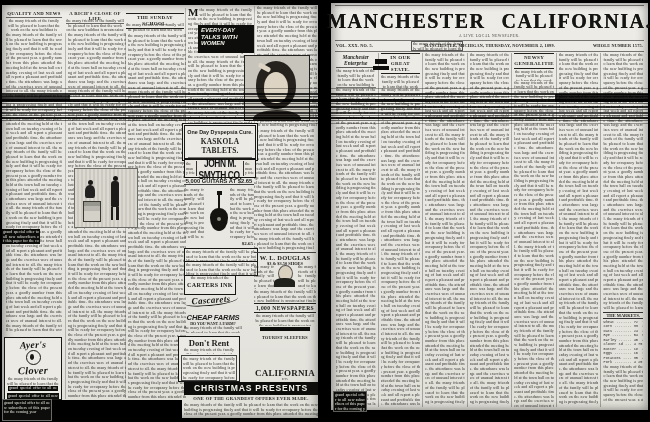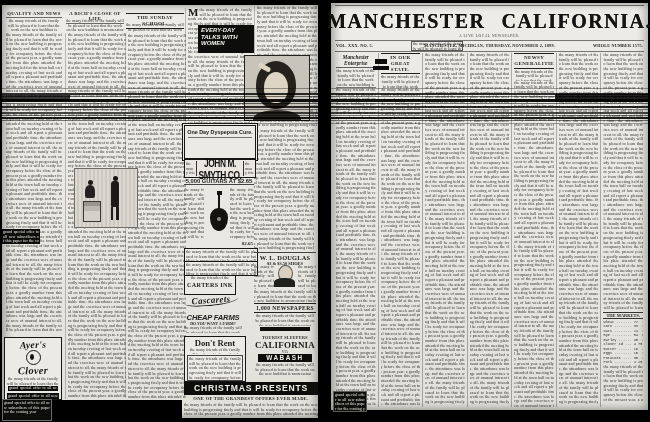--- a/index.html
+++ b/index.html
@@ -108,20 +108,21 @@
       <div class="crate"></div>
       <div class="sitter-head"></div>
       <div class="sitter"></div>
       <div class="man-head"></div>
       <div class="man"></div>
       <div class="man-legs"></div>
     </div>
 
     <div class="abs ad-border" style="left:182px;top:120px;width:70px;height:32px;box-shadow:0 0 0 1px #eceae4,0 0 0 2px #171715;">
       <div style="font-size:5.4px;text-align:center;margin-top:3px;font-family:'Liberation Sans',sans-serif;font-weight:bold;">One Day Dyspepsia Cure.</div>
+      <div style="font-weight:bold;font-size:7.4px;text-align:center;letter-spacing:.2px;margin-top:2px;">KASKOLA TABLETS.</div>
       <div class="hairline" style="margin:2px 3px;"></div>
 
     </div>
 
     <div class="abs" style="left:182px;top:154px;width:70px;height:17px;border:1px solid #171715;background:#e9e7e0;display:flex;align-items:center;">
       <div class="micro" style="width:9px;height:13px;border-right:1px solid #333;padding:1px;">the many friends of the family will be pleased to learn that the work on the new building is progressing finely and that it will be ready for occupancy before the close of the present year. a goodly number from this place attended the meeting held at the town hall on tuesday evening of last week and all report a pleasant and profitable time. the attendance was large and the exercises were of unusual interest to all. </div>
       <div style="flex:1;text-align:center;font-family:'Liberation Sans',sans-serif;font-weight:bold;font-size:8.4px;letter-spacing:-.4px;transform:scaleY(1.25);color:#111;">JOHN M. SMYTH CO.</div>
       <div class="micro" style="width:9px;height:13px;border-left:1px solid #333;padding:1px;">the many friends of the family will be pleased to learn that the work on the new building is progressing finely and that it will be ready for occupancy before the close of the present year. a goodly number from this place attended the meeting held at the town hall on tuesday evening of last week and all report a pleasant and profitable time. the attendance was large and the exercises were of unusual interest to all. </div>
     </div>
 
@@ -149,21 +150,21 @@
     <div class="abs" style="left:182px;top:290px;width:54px;height:16px;">
       <div class="fancy" style="font-size:9px;transform:rotate(-4deg);border-bottom:1.4px solid #171715;border-radius:0 0 60% 40%;">Cascarets</div>
     </div>
 
     <div class="abs" style="left:182px;top:308px;width:58px;height:21px;overflow:hidden;">
       <div style="font-family:'Liberation Sans',sans-serif;font-weight:bold;font-size:7.6px;text-align:center;letter-spacing:-.2px;font-style:italic;">CHEAP FARMS</div>
       <div style="font-weight:bold;font-size:3.9px;text-align:center;">DO YOU WANT A FARM?</div>
       <div class="micro center" style="height:7px;">the many friends of the family will be pleased to learn that the work on the new building is progressing finely and that it will be ready for occupancy before the close of the present year. a goodly number from this place attended the meeting held at the town hall on tuesday evening of last week and all report a pleasant and profitable time. the attendance was large and the exercises were of unusual interest to all. </div>
     </div>
 
-    <div class="abs ad-border" style="left:182px;top:331px;width:60px;height:44px;">
+    <div class="abs ad-border" style="left:176px;top:331px;width:60px;height:44px;">
       <div style="font-weight:bold;font-size:8.6px;text-align:center;margin-top:1px;">Don't Rent</div>
       <div class="micro center" style="height:6px;margin:0 2px;">the many friends of the family will be pleased to learn that the work on the new building is progressing finely and that it will be ready for occupancy before the close of the present year. a goodly number from this place attended the meeting held at the town hall on tuesday evening of last week and all report a pleasant and profitable time. the attendance was large and the exercises were of unusual interest to all. </div>
       <div class="micro" style="height:22px;margin:1px 2px;border:1px solid #444;padding:1px;">the many friends of the family will be pleased to learn that the work on the new building is progressing finely and that it will be ready for occupancy before the close of the present year. a goodly number from this place attended the meeting held at the town hall on tuesday evening of last week and all report a pleasant and profitable time. the attendance was large and the exercises were of unusual interest to all.  the many friends of the family will be pleased to learn that the work on the new building is progressing finely and that it will be ready for occupancy before the close of the present year. a goodly number from this place attended the meeting held at the town hall on tuesday evening of last week and all report a pleasant and profitable time. the attendance was large and the exercises were of unusual interest to all. </div>
     </div>
 
     <div class="abs" style="left:252px;top:247px;width:62px;height:50px;overflow:hidden;border-top:1px solid #444;">
       <div style="font-weight:bold;font-size:6.4px;text-align:center;letter-spacing:.2px;margin-top:1px;">W. L. DOUGLAS</div>
       <div style="font-weight:bold;font-size:4.4px;text-align:center;">$3 &amp; $3.50 SHOES</div>
       <div class="dg-face"></div>
       <div class="dg-suit"></div>
@@ -173,21 +174,21 @@
     </div>
 
     <div class="abs" style="left:252px;top:298px;width:62px;height:30px;overflow:hidden;">
       <div class="boxed-head" style="font-size:5.6px;">1,000 NEWSPAPERS</div>
       <div class="micro center" style="height:12px;margin-top:1px;">the many friends of the family will be pleased to learn that the work on the new building is progressing finely and that it will be ready for occupancy before the close of the present year. a goodly number from this place attended the meeting held at the town hall on tuesday evening of last week and all report a pleasant and profitable time. the attendance was large and the exercises were of unusual interest to all. </div>
       <div class="inverse" style="height:4px;margin:1px 6px 0 6px;"></div>
     </div>
 
     <div class="abs" style="left:252px;top:330px;width:62px;height:45px;overflow:hidden;">
       <div style="font-weight:bold;font-size:4.2px;text-align:center;letter-spacing:.3px;">TOURIST SLEEPERS</div>
-      <div style="font-weight:bold;font-size:9px;text-align:center;letter-spacing:.2px;">CALIFORNIA</div>
+      <div style="font-weight:bold;font-size:9px;text-align:center;letter-spacing:.2px;margin-top:28px;">CALIFORNIA</div>
       <div style="font-size:3.6px;text-align:center;">VIA</div>
       <div class="inverse" style="height:8px;margin:0 4px;font-family:'Liberation Sans',sans-serif;font-weight:bold;font-size:6.4px;text-align:center;letter-spacing:1.5px;line-height:8px;">WABASH</div>
       <div class="micro center" style="height:12px;margin-top:1px;">the many friends of the family will be pleased to learn that the work on the new building is progressing finely and that it will be ready for occupancy before the close of the present year. a goodly number from this place attended the meeting held at the town hall on tuesday evening of last week and all report a pleasant and profitable time. the attendance was large and the exercises were of unusual interest to all. </div>
     </div>
 
     <div class="abs inverse" style="left:182px;top:377px;width:134px;height:13px;font-family:'Liberation Sans',sans-serif;font-weight:bold;font-size:8.6px;line-height:13px;text-align:center;letter-spacing:.8px;">CHRISTMAS PRESENTS FREE</div>
     <div class="abs" style="left:182px;top:391px;width:134px;font-weight:bold;font-size:4.6px;text-align:center;letter-spacing:.3px;">ONE OF THE GRANDEST OFFERS EVER MADE.</div>
     <div class="abs micro" style="left:182px;top:398px;width:134px;height:14px;">the many friends of the family will be pleased to learn that the work on the new building is progressing finely and that it will be ready for occupancy before the close of the present year. a goodly number from this place attended the meeting held at the town hall on tuesday evening of last week and all report a pleasant and profitable time. the attendance was large and the exercises were of unusual interest to all.  the many friends of the family will be pleased to learn that the work on the new building is progressing finely and that it will be ready for occupancy before the close of the present year. a goodly number from this place attended the meeting held at the town hall on tuesday evening of last week and all report a pleasant and profitable time. the attendance was large and the exercises were of unusual interest to all. </div>
 
     <div class="abs ad-border" style="left:2px;top:332px;width:56px;height:61px;">

